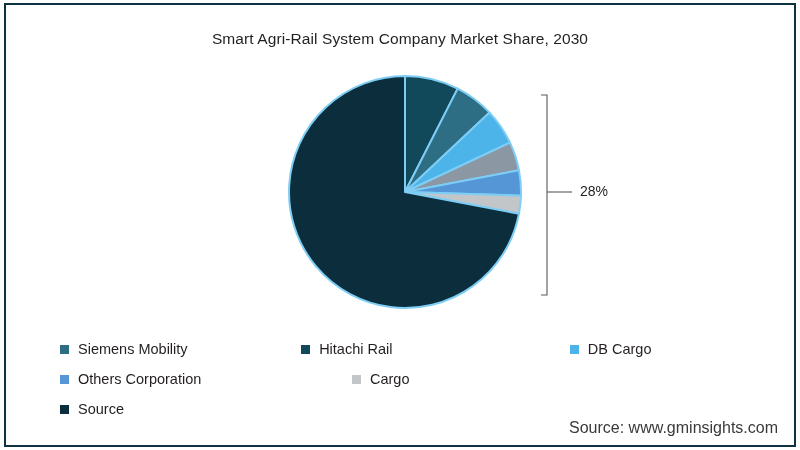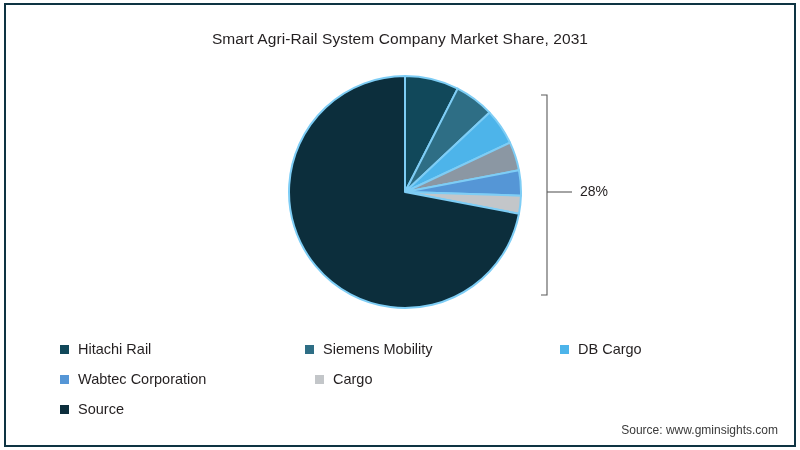--- a/index.html
+++ b/index.html
@@ -75,51 +75,51 @@
     align-items: center;
   }
   .legend-item {
     display: flex;
     flex-direction: row;
     align-items: center;
     box-sizing: border-box;
   }
   .legend-item.col0 { width: 245px; }
   .legend-item.col1 { width: 255px; }
-  .legend-item.col2 { width: 180px; }
+  .legend-item.col2 { width: 180px; margin-left: 37px; }
   .legend-swatch {
     width: 9px;
     height: 9px;
     flex: 0 0 auto;
     margin-right: 9px;
   }
   .legend-label {
     font-size: 14.5px;
     color: #231f20;
     white-space: nowrap;
     line-height: 1;
   }
   #source-note {
     position: absolute;
     right: 22px;
     bottom: 13px;
-    font-size: 12px;
+    font-size: 16px;
     color: #3a3a3a;
     white-space: nowrap;
     margin-left: 36px;
   }
 </style>
 </head>
 <body>
 
 <div id="page">
 
   <div id="frame-border"></div>
 
-  <div id="chart-title">Smart Agri-Rail System Company Market Share, 2031</div>
+  <div id="chart-title">Smart Agri-Rail System Company Market Share, 2030</div>
 
   <div id="pie-area">
     <svg id="pie-svg" width="800" height="450" viewBox="0 0 800 450">
       <g id="pie-slices">
           <path d="M 405 192 L 405.00 76.00 A 116 116 0 0 1 457.66 88.64 Z" fill="#11485a" stroke="#7ecdf5" stroke-width="2" stroke-linejoin="round"></path>
           <path d="M 405 192 L 457.66 88.64 A 116 116 0 0 1 489.56 112.59 Z" fill="#2e6e85" stroke="#7ecdf5" stroke-width="2" stroke-linejoin="round"></path>
           <path d="M 405 192 L 489.56 112.59 A 116 116 0 0 1 509.96 142.61 Z" fill="#4db4ea" stroke="#7ecdf5" stroke-width="2" stroke-linejoin="round"></path>
           <path d="M 405 192 L 509.96 142.61 A 116 116 0 0 1 518.95 170.26 Z" fill="#8b97a3" stroke="#7ecdf5" stroke-width="2" stroke-linejoin="round"></path>
           <path d="M 405 192 L 518.95 170.26 A 116 116 0 0 1 520.94 195.64 Z" fill="#5596d6" stroke="#7ecdf5" stroke-width="2" stroke-linejoin="round"></path>
           <path d="M 405 192 L 520.94 195.64 A 116 116 0 0 1 518.95 213.74 Z" fill="#c3c6c9" stroke="#7ecdf5" stroke-width="2" stroke-linejoin="round"></path>
@@ -129,38 +129,38 @@
         <path d="M 541 95 L 547 95 L 547 295 L 541 295" fill="none" stroke="#5a5a5a" stroke-width="1.1"></path>
         <path d="M 547 192 L 572 192" fill="none" stroke="#5a5a5a" stroke-width="1.1"></path>
       </g>
     </svg>
 
     <div id="callout-label">28%</div>
   </div>
 
   <div id="legend">
     <div class="legend-row">
+      <div class="legend-item col1">
+        <span class="legend-swatch" style="background: rgb(46, 110, 133);"></span>
+        <span class="legend-label">Siemens Mobility</span>
+      </div>
       <div class="legend-item col0">
         <span class="legend-swatch" style="background: rgb(17, 72, 90);"></span>
         <span class="legend-label">Hitachi Rail</span>
-      </div>
-      <div class="legend-item col1">
-        <span class="legend-swatch" style="background: rgb(46, 110, 133);"></span>
-        <span class="legend-label">Siemens Mobility</span>
       </div>
       <div class="legend-item col2">
         <span class="legend-swatch" style="background: rgb(77, 180, 234);"></span>
         <span class="legend-label">DB Cargo</span>
       </div>
     </div>
 
     <div class="legend-row">
       <div class="legend-item col1">
         <span class="legend-swatch" style="background: rgb(85, 150, 214);"></span>
-        <span class="legend-label">Wabtec Corporation</span>
+        <span class="legend-label">Others Corporation</span>
       </div>
       <div class="legend-item col2">
         <span class="legend-swatch" style="background: rgb(195, 198, 201);"></span>
         <span class="legend-label">Cargo</span>
       </div>
     </div>
 
     <div class="legend-row">
       <div class="legend-item col0">
         <span class="legend-swatch" style="background: rgb(12, 46, 60);"></span>

